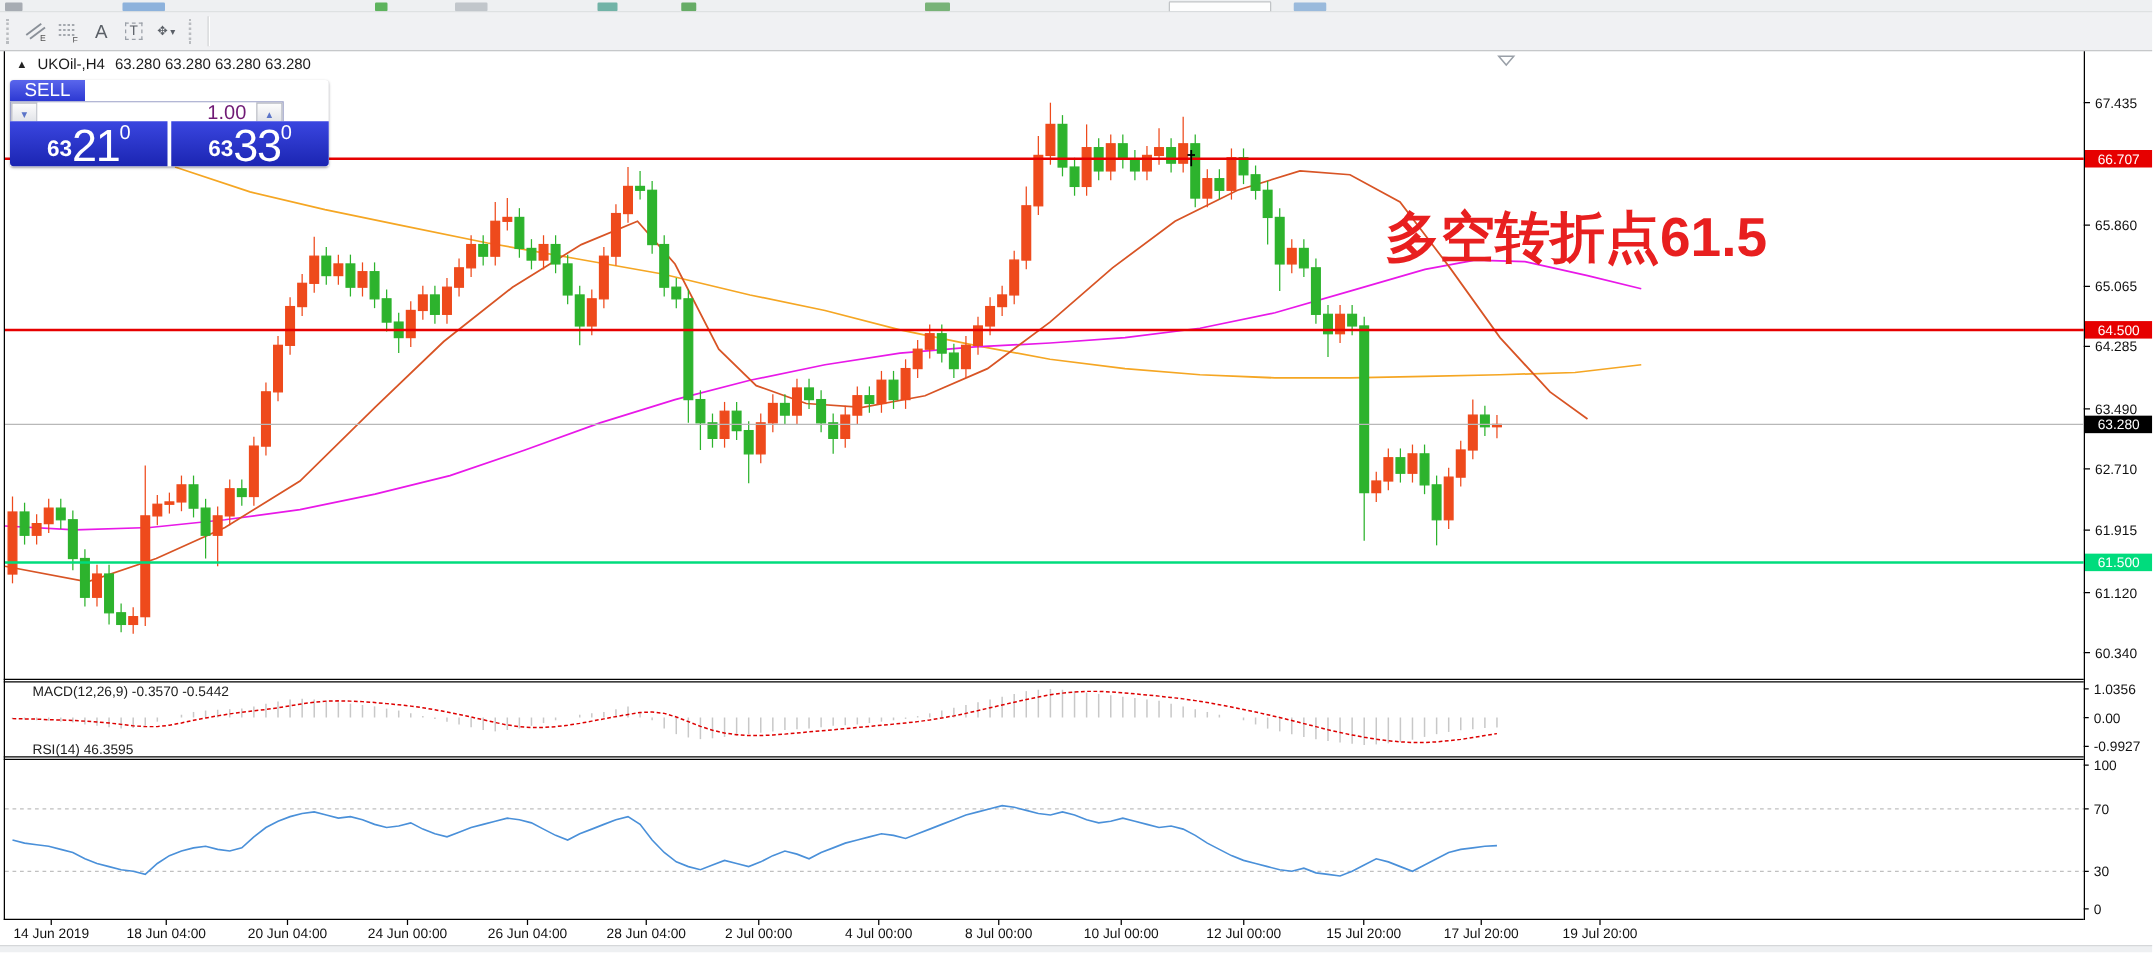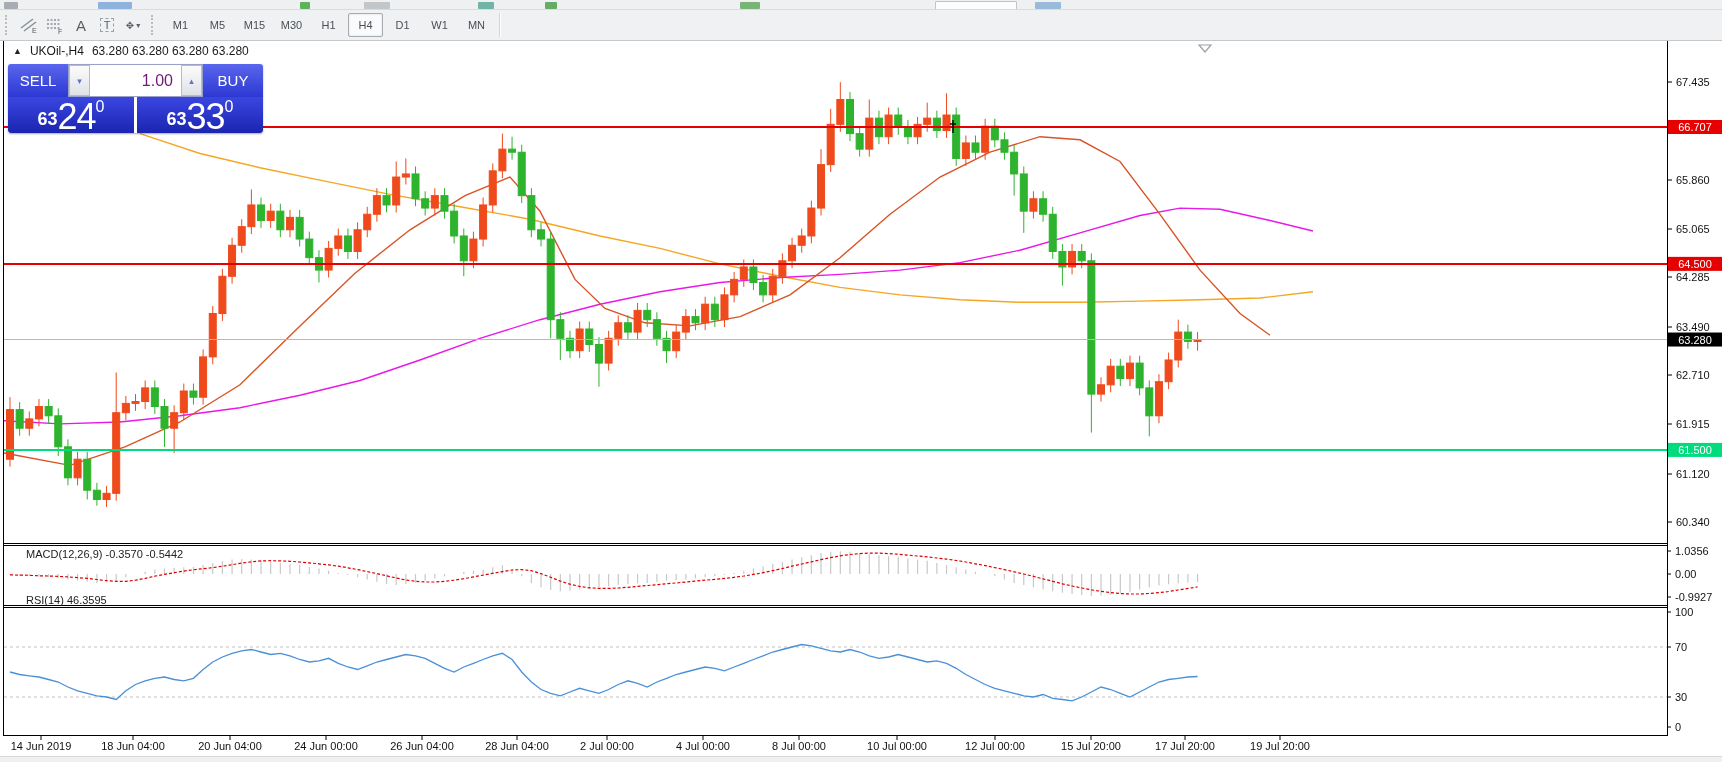--- a/index.html
+++ b/index.html
@@ -14,21 +14,21 @@
   .tool-ic svg{display:block;}
   .tf-btn{min-width:27px;height:22px;margin:0 1px;display:flex;align-items:center;justify-content:center;
           font-size:11px;color:#4a4f55;border:1px solid transparent;border-radius:2px;padding:0 3px;}
   .tf-btn.active{background:#fafbfc;border:1px solid #a8abaf;box-shadow:inset 0 0 2px #d0d2d4;}
   
   #chart-header{position:absolute;left:13px;top:44px;font-size:12px;color:#1a1a1a;display:flex;align-items:center;gap:8px;z-index:6;}
   #chart-header .tri{font-size:9px;color:#222;}
   
   #trade-panel{position:absolute;left:8px;top:64px;width:255px;height:69px;z-index:7;border-radius:3px;
                box-shadow:0 1px 2px rgba(0,0,20,.35);background:#fff;}
-  #tp-row1{position:absolute;left:0;top:0;width:255px;height:33px;display:flex;}
+  #tp-row1{position:absolute;left:0;top:0;width:219px;height:33px;display:flex;flex-direction:column;}
   .tp-tab{width:60px;height:33px;display:flex;align-items:center;justify-content:center;color:#fff;font-size:15px;
           background:linear-gradient(#5a66ec,#2c38d2);}
   .tp-tab.sell{border-radius:3px 0 0 0;}
   .tp-tab.buy{border-radius:0 3px 0 0;margin-left:auto;}
   #tp-spin{flex:1;height:33px;display:flex;border:1px solid #9aa0c8;box-sizing:border-box;background:#fff;}
   .spin-btn{width:21px;display:flex;align-items:center;justify-content:center;font-size:9px;color:#5b74c8;
             background:linear-gradient(#fcfcfc,#dfe1e6);border:1px solid #b9bcc4;box-sizing:border-box;}
   #vol-field{flex:1;display:flex;align-items:center;justify-content:flex-end;padding-right:8px;font-size:16px;color:#701a75;background:#fff;}
   #tp-row2{position:absolute;left:0;top:33px;width:255px;height:36px;display:flex;gap:3px;background:#fff;}
   .px-block{width:126px;height:36px;display:flex;align-items:flex-end;justify-content:center;color:#fff;
@@ -89,31 +89,20 @@
         <div class="tool-ic" style="font-size: 15px; color: rgb(90, 95, 102);">A</div>
         <div class="tool-ic">
           <span style="border:1px dashed #9aa0a8;padding:0 3px;font-size:11px;color:#5a5f66">T</span>
         </div>
         <div class="tool-ic">
           <span style="font-size:10px;color:#5a5f66">✥</span>
           <span style="font-size:8px;color:#5a5f66;margin-left:2px">▾</span>
         </div>
       </div>
     <div class="handle"></div>
-    <div id="tf-group" style="display:flex;align-items:center">
-        <div class="tf-btn">M1</div>
-        <div class="tf-btn">M5</div>
-        <div class="tf-btn">M15</div>
-        <div class="tf-btn">M30</div>
-        <div class="tf-btn">H1</div>
-        <div class="tf-btn active">H4</div>
-        <div class="tf-btn">D1</div>
-        <div class="tf-btn">W1</div>
-        <div class="tf-btn">MN</div>
-      </div>
     <div class="vsep"></div>
   </div>
 
   <div id="chart-header">
     <span class="tri">▲</span>
     <span>UKOil-,H4</span>
     <span>63.280 63.280 63.280 63.280</span>
   </div>
 
   <div id="trade-panel">
@@ -122,31 +111,32 @@
       <div id="tp-spin">
         <div class="spin-btn">▾</div>
         <div id="vol-field">1.00</div>
         <div class="spin-btn">▴</div>
       </div>
       <div class="tp-tab buy">BUY</div>
     </div>
     <div id="tp-row2">
       <div class="px-block left">
         <span class="px-small">63</span>
-        <span class="px-big">24</span>
+        <span class="px-big">21</span>
         <span class="px-sup">0</span>
       </div>
       <div class="px-block right">
         <span class="px-small">63</span>
         <span class="px-big">33</span>
         <span class="px-sup">0</span>
       </div>
     </div>
   </div>
 
+  <div id="annotation">多空转折点61.5</div>
 
   <div class="ind-title" style="left:10px;top:548px">MACD(12,26,9) -0.3570 -0.5442</div>
   <div class="ind-title" style="left:10px;top:594px">RSI(14) 46.3595</div>
 
   <svg id="chart-svg" width="1722" height="762">
     <g id="g-borders">
         <line x1="3.5" y1="41" x2="3.5" y2="736" stroke="#000" stroke-width="1"></line>
         <line x1="1667.5" y1="41" x2="1667.5" y2="736" stroke="#000" stroke-width="1"></line>
         <line x1="3" y1="543.5" x2="1667" y2="543.5" stroke="#000" stroke-width="1"></line>
         <line x1="3" y1="545.5" x2="1667" y2="545.5" stroke="#000" stroke-width="1"></line>

